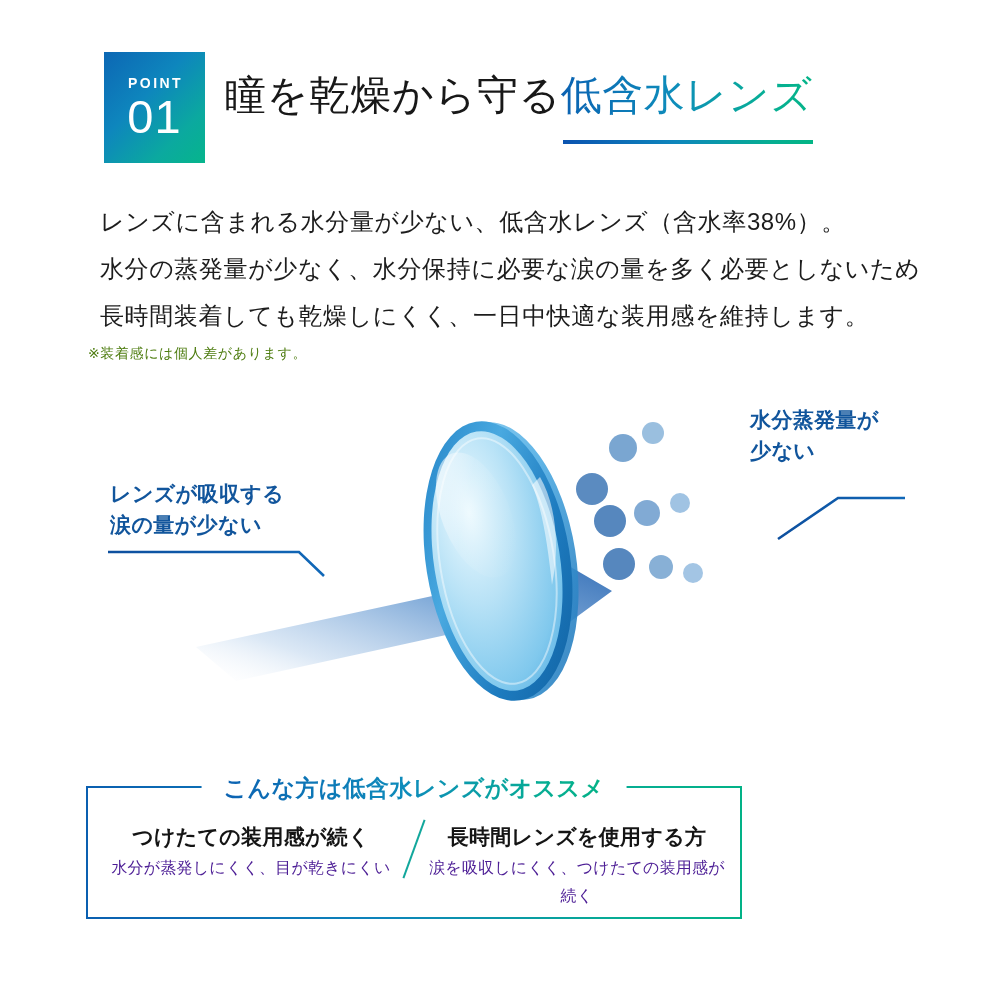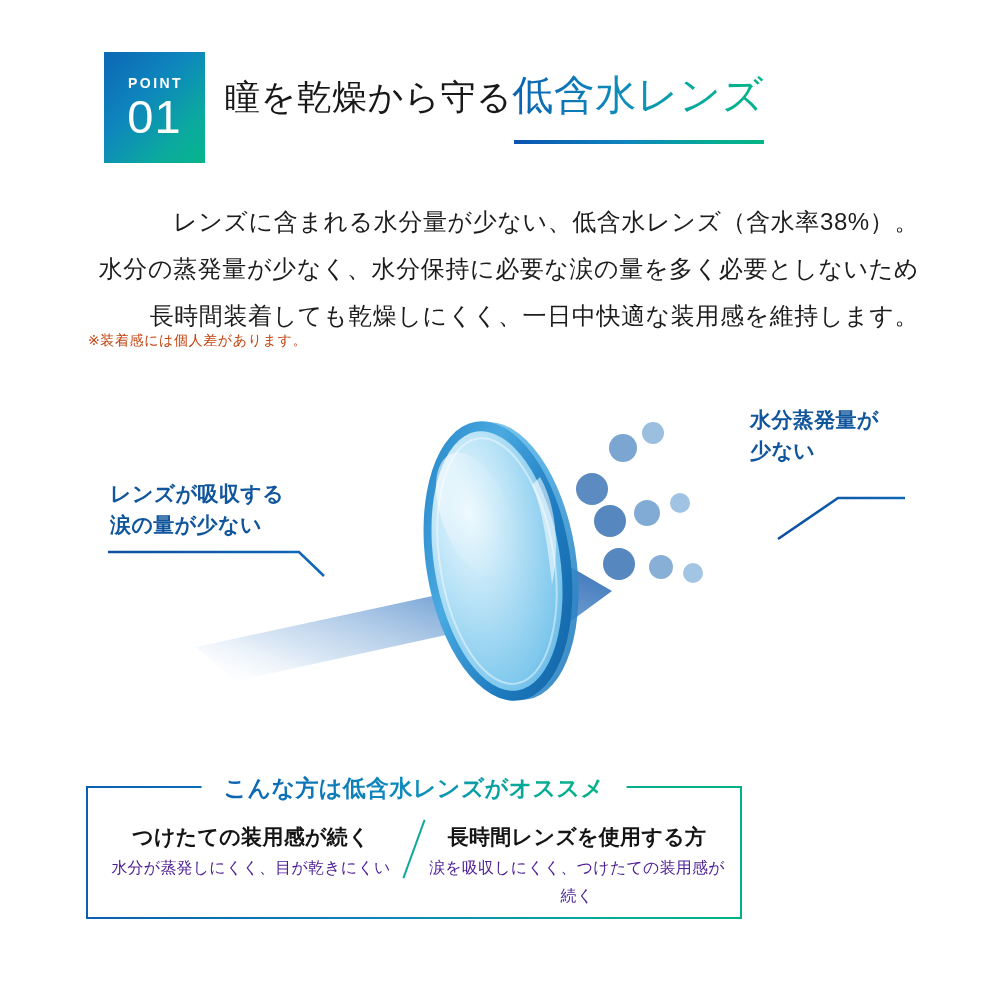--- a/index.html
+++ b/index.html
@@ -54,21 +54,21 @@
     letter-spacing: 1px;
   }
   .head-text {
     margin-left: 20px;
     display: flex;
     align-items: baseline;
     white-space: nowrap;
     padding-bottom: 4px;
   }
   .head-plain {
-    font-size: 35px;
+    font-size: 41px;
     font-weight: 500;
     color: #181818;
     letter-spacing: 0.5px;
   }
   .head-accent-wrap {
     position: relative;
     display: inline-block;
     padding-bottom: 21px;
   }
   .head-accent {
@@ -86,38 +86,37 @@
     left: 2px;
     right: 0px;
     bottom: 0px;
     height: 4px;
     background: linear-gradient(90deg, #0b53b0 0%, #0e86bc 45%, #06ad93 82%, #03b585 100%);
   }
 
   
   .body-copy {
     position: absolute;
-    left: 79px;
+    left: 100px;
     top: 198px;
     width: 840px;
-    text-align: right;
   }
   .body-copy p {
     font-size: 24px;
     line-height: 47px;
     color: #1c1c1c;
     letter-spacing: 0.6px;
     font-weight: 400;
   }
   .note {
     position: absolute;
     left: 88px;
-    top: 332px;
+    top: 345px;
     font-size: 14px;
-    color: #c2410c;
+    color: #4d7c0f;
     letter-spacing: 0.6px;
   }
 
   
   .illus {
     position: absolute;
     left: 0;
     top: 395px;
     width: 1000px;
     height: 320px;

